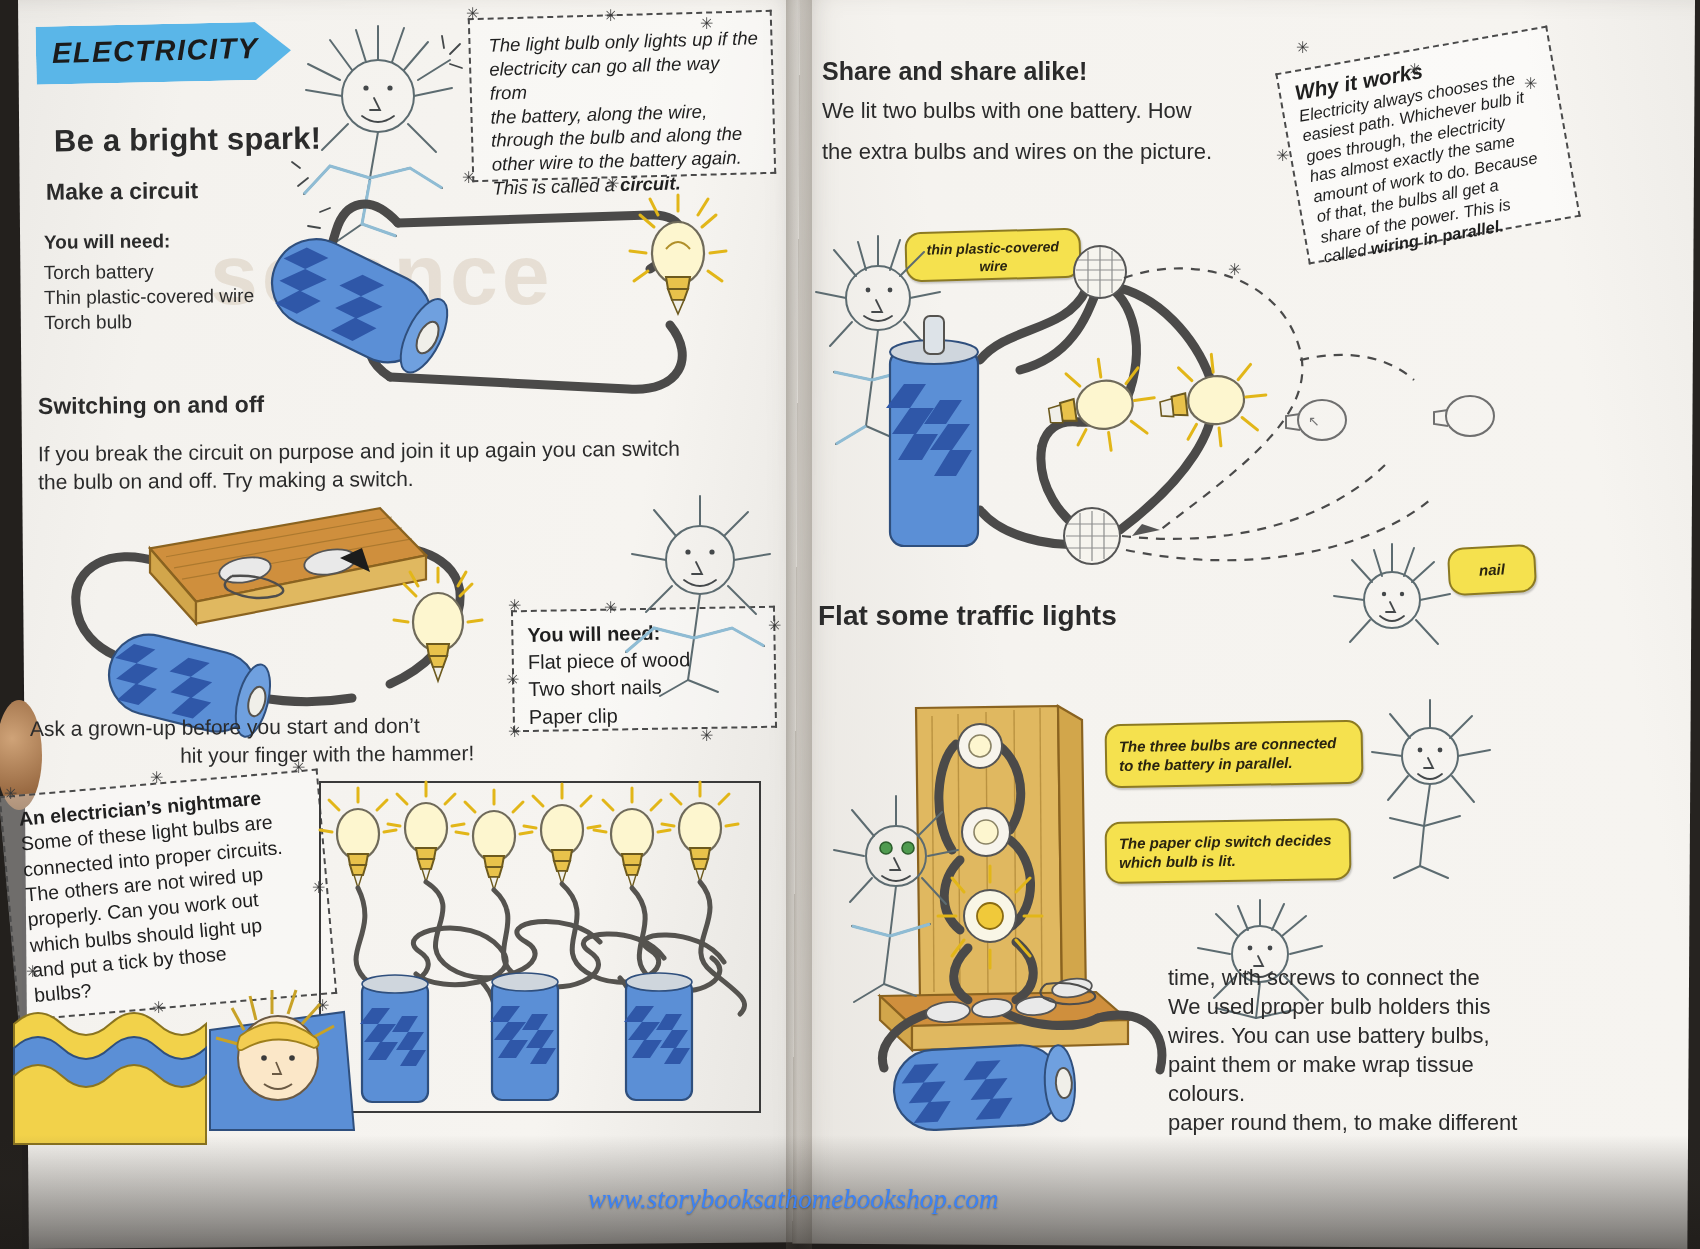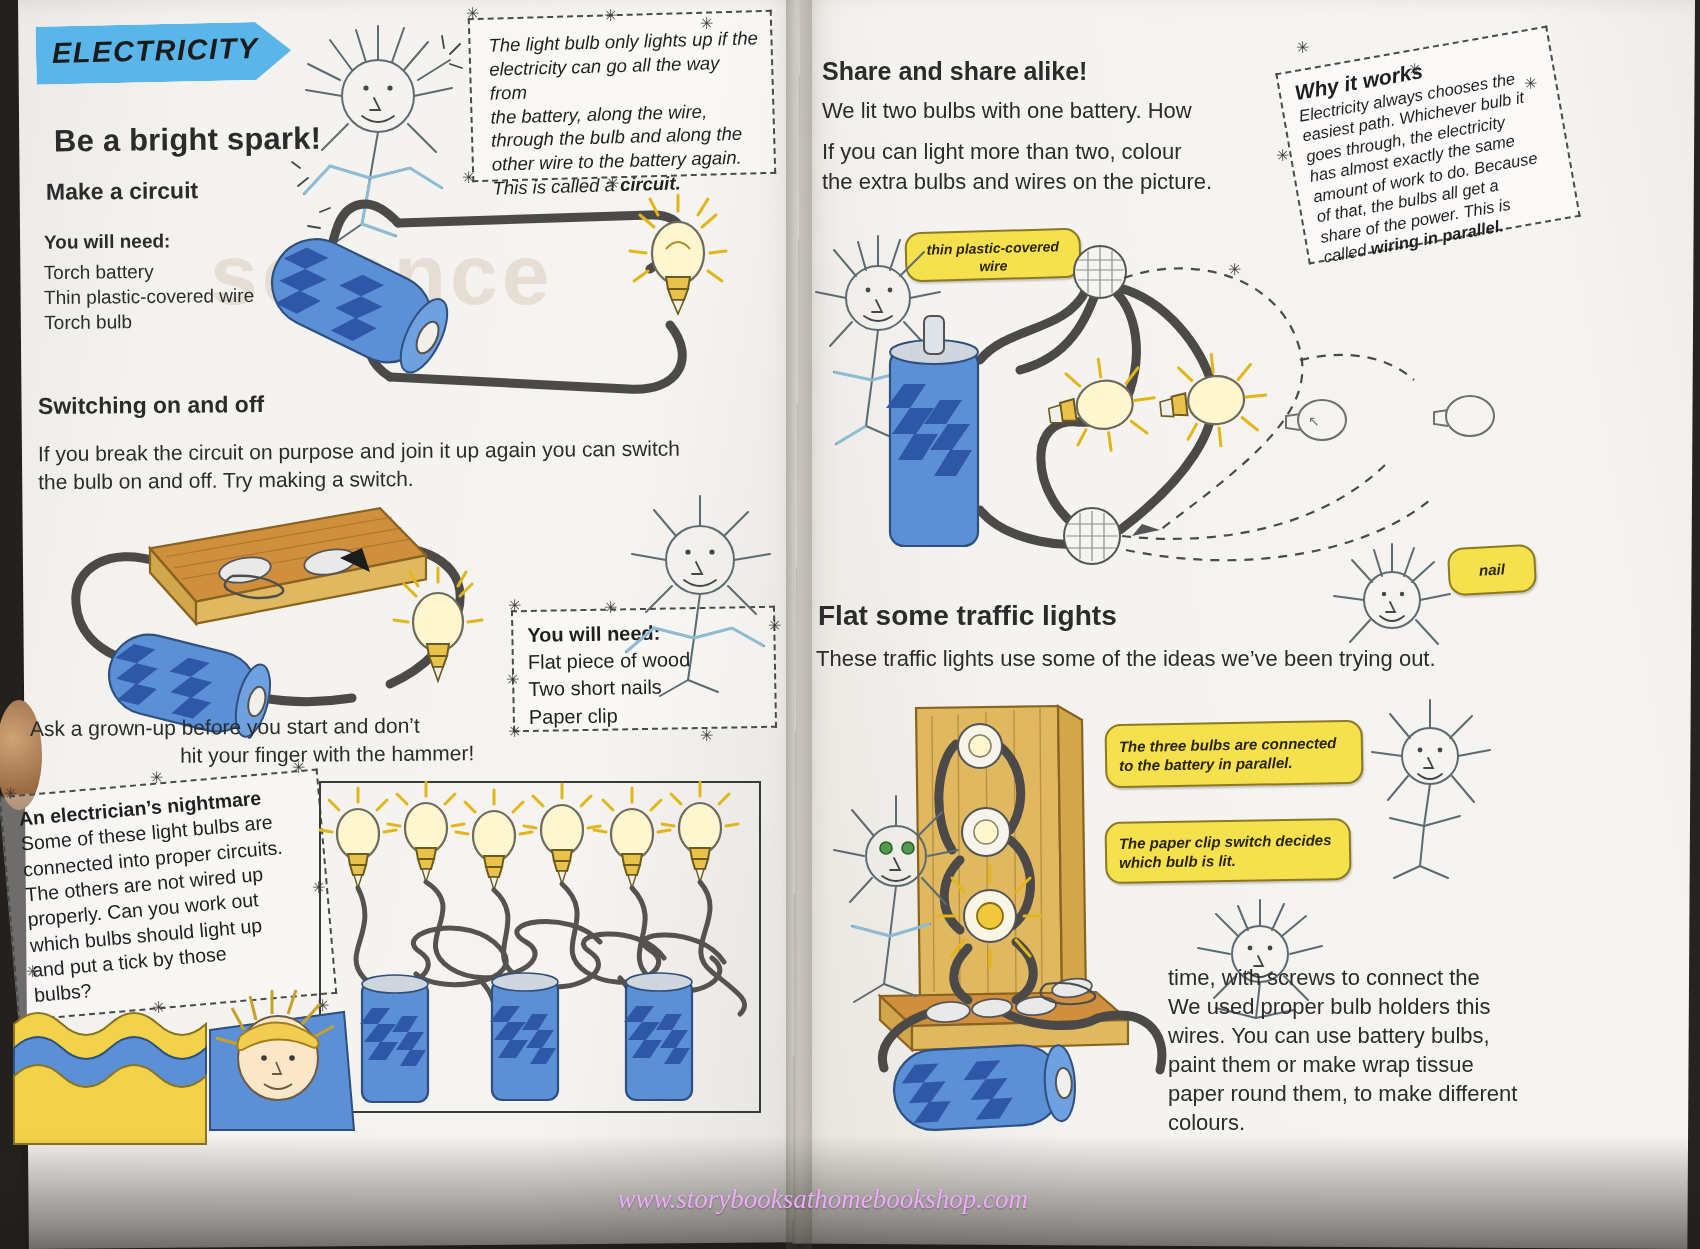--- a/index.html
+++ b/index.html
@@ -66,22 +66,22 @@
   .base{fill:#e8c24b;stroke:#6d5a1e;stroke-width:2;}
   .battbody{fill:#5b8fd6;stroke:#2f4f7d;stroke-width:2.2;}
   .battzig{fill:#2f57a8;}
   .wood{fill:#e0b860;stroke:#8a6320;stroke-width:2.2;}
   .wood2{fill:#d2a64b;stroke:#8a6320;stroke-width:2.2;}
   .woodtop{fill:#cf8f3d;stroke:#8a6320;stroke-width:2.2;}
   .metal{fill:#e9e9e9;stroke:#555;stroke-width:1.8;}
   .frame{fill:none;stroke:#3a3a3a;stroke-width:2;}
   .dashline{fill:none;stroke:#4a4a4a;stroke-width:2.2;stroke-dasharray:9 8;}
 
-  #watermark{position:absolute;left:588px;top:1184px;width:440px;text-align:right;
-    font-family:"Liberation Serif",serif;font-style:italic;font-size:27px;color:#f0abfc;
+  #watermark{position:absolute;left:588px;top:1184px;width:440px;text-align:left;
+    font-family:"Liberation Serif",serif;font-style:italic;font-size:27px;color:#3b82f6;
     text-shadow:0 1px 2px rgba(0,0,0,.35);}
 </style>
 </head>
 <body>
 
 <div id="page">
 
   <div id="top-dark"></div>
   <div id="left-edge"></div>
   <div id="right-edge"></div>
@@ -459,21 +459,20 @@
         <circle cx="64" cy="62" r="2.8" fill="#3a3a3a"></circle>
       <path d="M48 66 L53 78 L44 78" fill="none" stroke="#6b5a44" stroke-width="1.8"></path>
       <path d="M36 88 q14 10 28 0" fill="none" stroke="#6b5a44" stroke-width="2"></path>
     </g>
   </svg>
 
   <div class="t h2" style="left:822px;top:57px;font-size:25px;">Share and share alike!</div>
   <div class="t body" style="left:822px;top:96px;width:420px;font-size:22px;">
     <div>We lit two bulbs with one battery. How</div>
     <div style="height:12px;"></div>
-    <div>If you can light more than two, colour</div>
     <div>the extra bulbs and wires on the picture.</div>
   </div>
 
   <div class="dbox" style="left:1290px;top:48px;width:272px;height:190px;transform:rotate(-10deg);background:rgba(255,255,255,.5);">
     <div class="txt" style="left:14px;top:8px;width:250px;font-style:italic;font-size:16.5px;line-height:1.24;font-weight:bold;">
       <span style="font-size:21px;">Why it works</span><br>
       <span style="font-weight:normal;">Electricity always chooses the</span><br>
       <span style="font-weight:normal;">easiest path. Whichever bulb it</span><br>
       <span style="font-weight:normal;">goes through, the electricity</span><br>
       <span style="font-weight:normal;">has almost exactly the same</span><br>
@@ -637,21 +636,20 @@
       <path d="M34 64 L4 60"></path>
         <path d="M90 64 L120 58"></path>
         <path d="M40 84 L20 106"></path>
       <path d="M86 84 L108 108"></path>
         <path d="M52 40 L44 14"></path>
         <path d="M74 40 L84 12"></path>
     </g>
   </svg>
 
   <div class="t h2" style="left:818px;top:600px;font-size:28px;">Flat some traffic lights</div>
-  <div class="t body" style="left:816px;top:644px;width:680px;font-size:22px;">These traffic lights use some of the ideas we’ve been trying out.</div>
 
   <div class="callout" style="left:1105px;top:722px;width:254px;height:60px;transform:rotate(-1deg);">
     <div class="ctxt" style="font-size:15px;top:12px;">
       <span>The three bulbs are connected</span><br>
       <span>to the battery in parallel.</span>
     </div>
   </div>
   <div class="callout" style="left:1105px;top:820px;width:242px;height:58px;transform:rotate(-1deg);">
     <div class="ctxt" style="font-size:15px;top:11px;">
       <span>The paper clip switch decides</span><br>
@@ -803,19 +801,19 @@
         <path d="M96 118 L56 108"></path>
         <path d="M96 118 L134 110"></path>
     </g>
   </svg>
 
   <div class="t body" style="left:1168px;top:963px;width:360px;font-size:22px;line-height:1.32;">
     <div>time, with screws to connect the</div>
     <div>We used proper bulb holders this</div>
     <div>wires. You can use battery bulbs,</div>
     <div>paint them or make wrap tissue</div>
+    <div>colours.</div>
     <div>paper round them, to make different</div>
-    <div>colours.</div>
   </div>
 
   <div id="bottom-dark"></div>
   <div id="watermark">www.storybooksathomebookshop.com</div>
 </div>
 
 </body></html>

